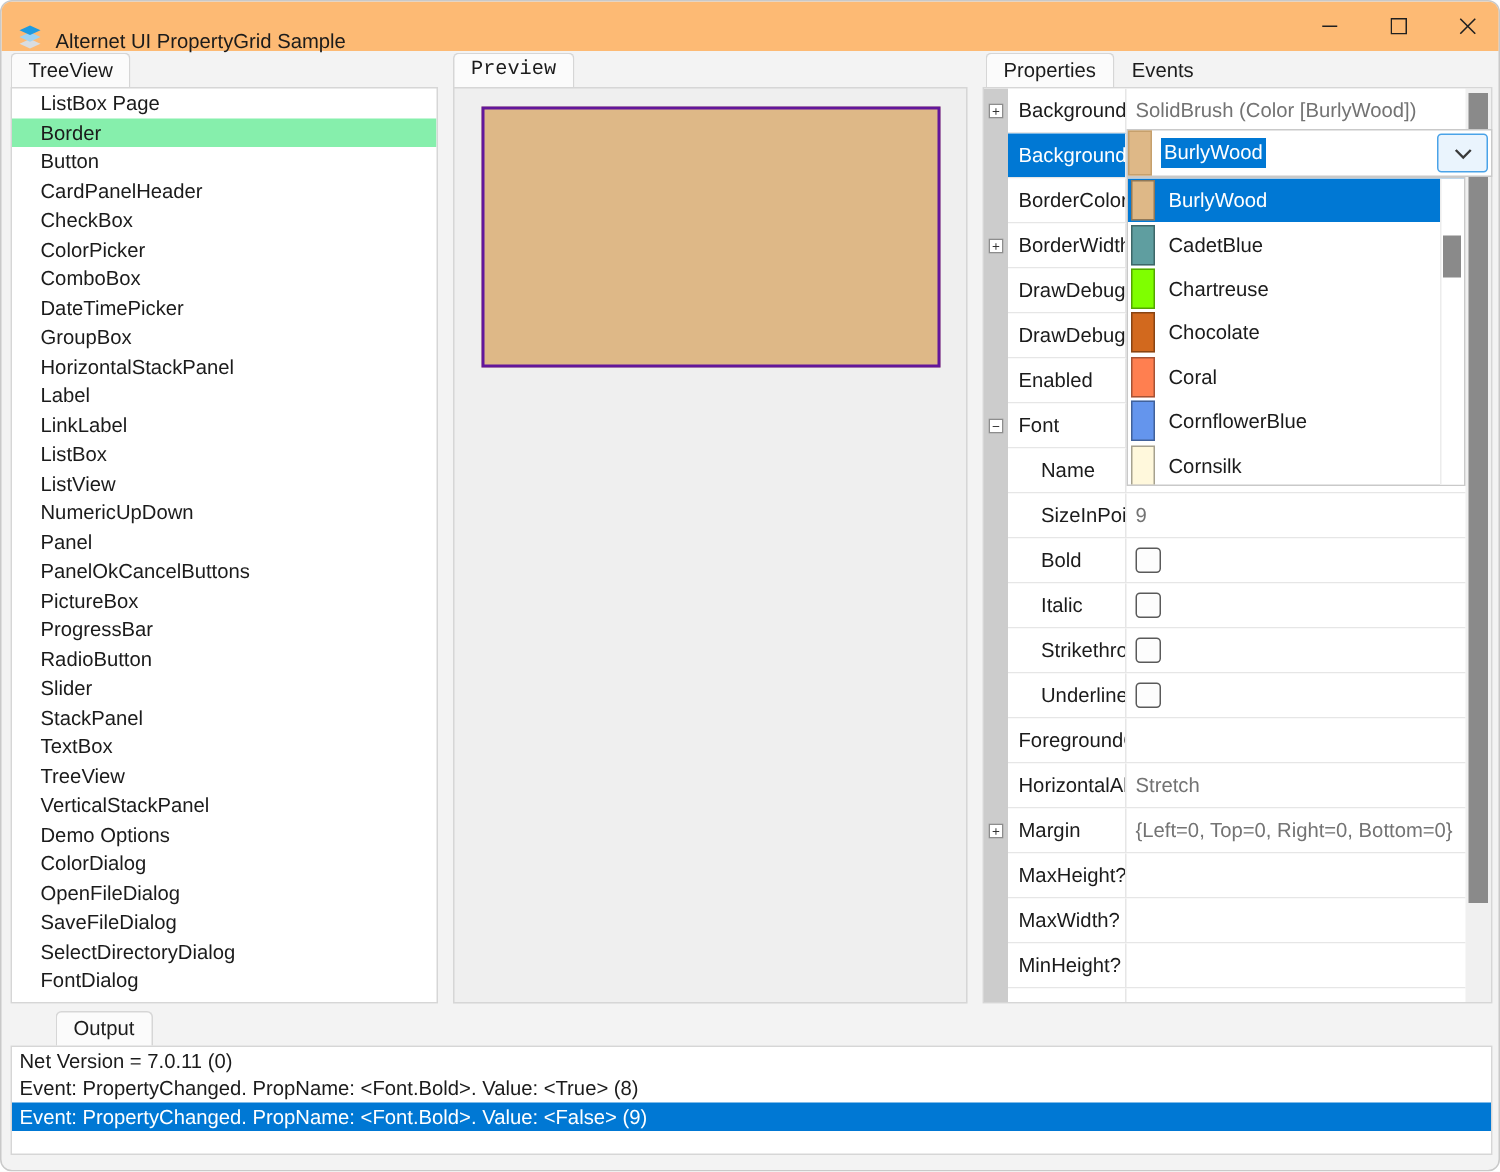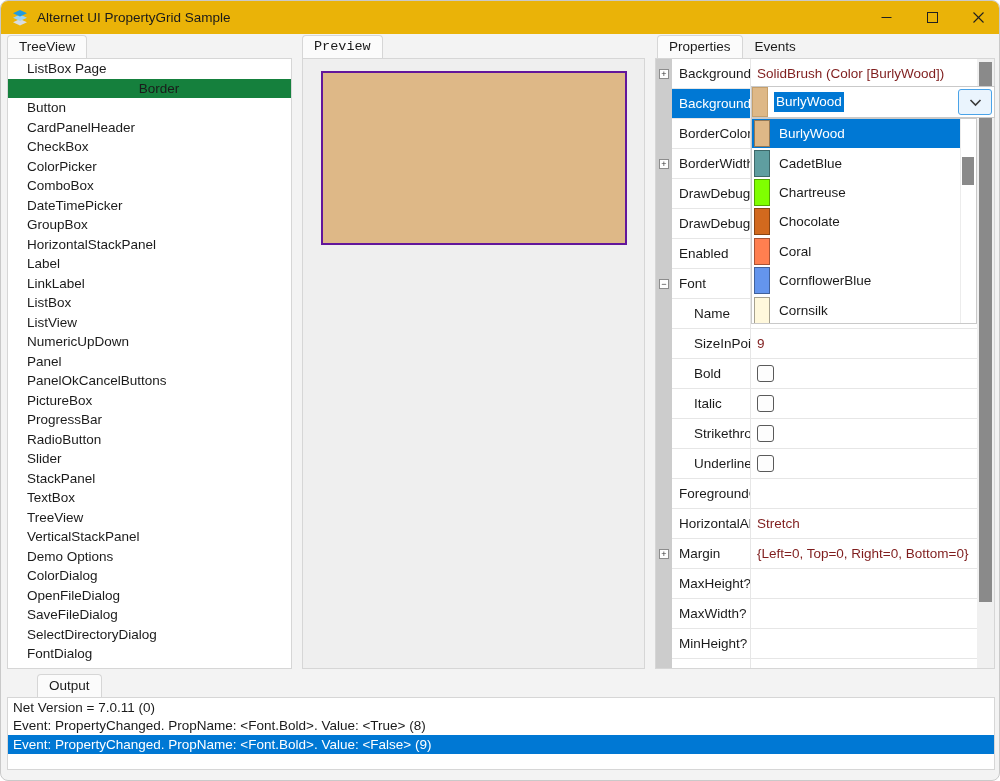--- a/index.html
+++ b/index.html
@@ -16,22 +16,22 @@
     background: #f3f3f3;
     border: 1px solid #c9c9c9;
     border-radius: 8px;
     overflow: hidden;
   }
 
   
   #titlebar {
     position: absolute; left: 0; top: 0;
     width: 1000px; height: 33px;
-    background: #eab308;
-    display: flex; align-items: center;
+    background: #fdba74;
+    display: flex; align-items: flex-end;
   }
   #app-icon {
     width: 18px; height: 18px; margin-left: 10px; margin-right: 8px;
     position: relative; flex: none;
   }
   #title-text {
     font-size: 13.5px; color: #1b1b1b; line-height: 1;
   }
   #win-controls {
     margin-left: auto; display: flex; height: 33px;
@@ -75,21 +75,21 @@
     overflow: hidden;
   }
   .list-item {
     height: 19.5px;
     font-size: 13.5px;
     color: #1b1b1b;
     padding-left: 19px;
     display: flex; align-items: center;
     white-space: nowrap;
   }
-  .list-item.selected { background: #15803d; justify-content: center; }
+  .list-item.selected { background: #86efac; }
 
   
   #mid-tabstrip { left: 301px; top: 33px; font-family: Liberation Mono, monospace; }
   #mid-panel {
     position: absolute; left: 301px; top: 57px;
     width: 343px; height: 611px;
     background: #efefef;
     border: 1px solid #d6d6d6;
   }
   #preview-border {
@@ -131,21 +131,21 @@
     padding-left: 7px;
     overflow: hidden; white-space: nowrap;
     border-right: 1px solid #e6e6e6;
     height: 100%;
     display: flex; align-items: center;
   }
   .pg-row.selected .pg-name { background: #0078d4; color: #ffffff; }
   .pg-name.indent { padding-left: 22px; }
   .pg-value {
     flex: 1;
-    font-size: 13.5px; color: #7f1d1d;
+    font-size: 13.5px; color: #737373;
     padding-left: 6px;
     overflow: hidden; white-space: nowrap;
     height: 100%;
     display: flex; align-items: center;
   }
   .pg-expander {
     position: absolute; left: -13px; top: 10px;
     width: 10px; height: 10px;
     border: 1px solid #8d8d8d;
     background: #ffffff;

